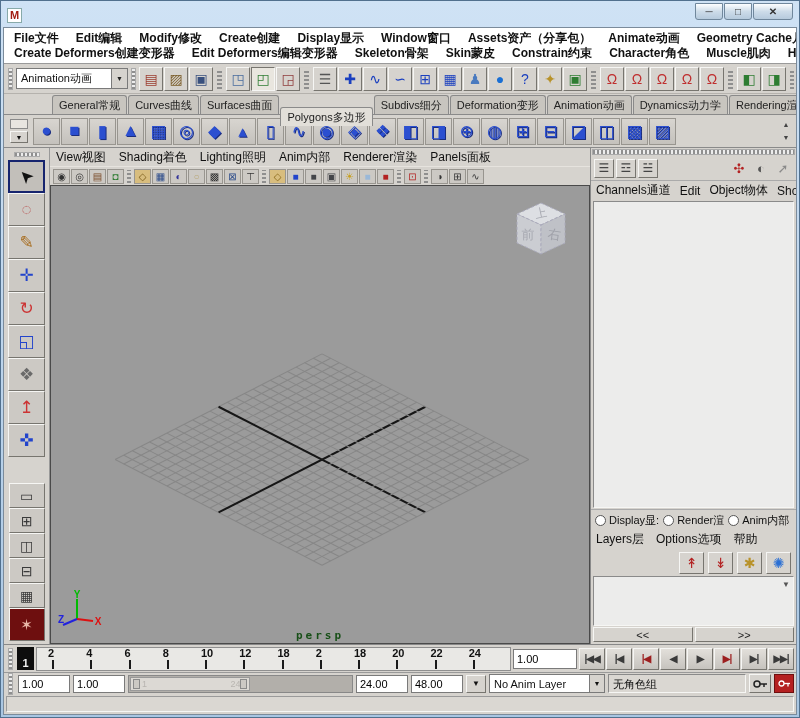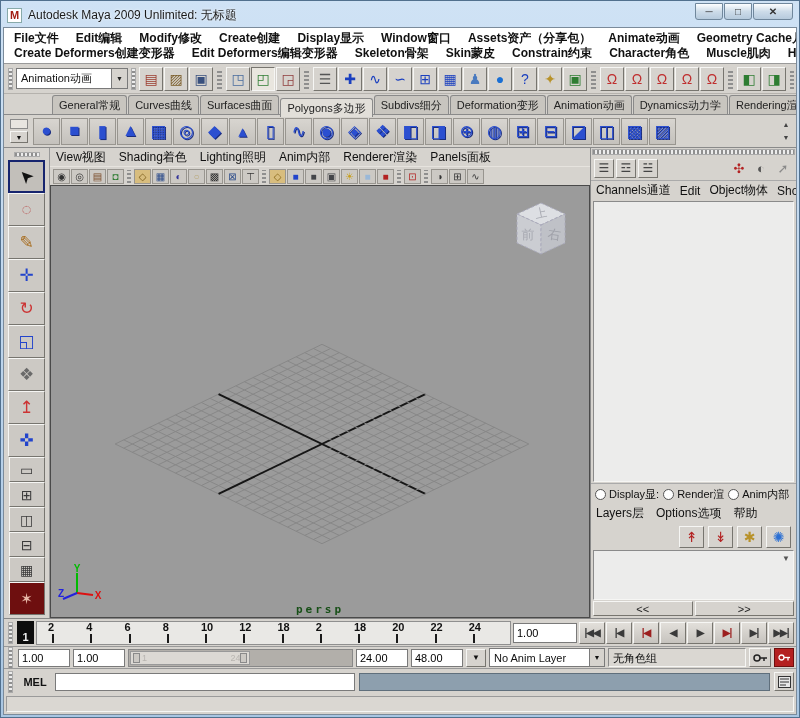--- a/index.html
+++ b/index.html
@@ -22,21 +22,21 @@
   .grip{width:5px;height:22px;background:repeating-linear-gradient(0deg,#8f8f8f 0 2px,#ececec 2px 4px);border:1px solid #aaa;margin:0 2px;flex:0 0 auto;}
   .toolbar{height:30px;display:flex;align-items:center;gap:1px;padding:0 2px;border-bottom:1px solid #b5b2ad;flex:0 0 auto;}
   .dropdown{width:112px;height:21px;background:#fff;border:1px solid #7a7a7a;display:flex;align-items:center;font-size:11px;padding-left:4px;}
   .dropdown .dd-arrow{margin-left:auto;width:16px;height:100%;background:#d6d3ce;border-left:1px solid #7a7a7a;display:flex;align-items:center;justify-content:center;font-size:7px;color:#222;}
   .tbtn{width:24px;height:24px;border:1px solid;border-color:#f6f6f4 #77756f #77756f #f6f6f4;background:#d6d3ce;display:flex;align-items:center;justify-content:center;font-size:14px;flex:0 0 auto;}
   .tbtn.on{background:#e9e6df;border-color:#77756f #f6f6f4 #f6f6f4 #77756f;}
   .tbtn.sep{width:5px;border:none;background:repeating-linear-gradient(0deg,#8f8f8f 0 2px,#d6d3ce 2px 4px);height:20px;margin:0 3px;}
   
   .shelf-tabs{height:20px;display:flex;align-items:flex-end;padding-left:48px;gap:1px;flex:0 0 auto;background:#d6d3ce;}
   .tab{padding:2px 6px 1px 6px;font-size:11px;background:#c8c5bf;border:1px solid #8a8a8a;border-bottom:none;border-radius:3px 3px 0 0;white-space:nowrap;color:#222;}
-  .tab.active{background:#e2dfd9;position:relative;top:3px;font-size:11px;margin-top:44px;}
+  .tab.active{background:#e2dfd9;position:relative;top:12px;font-size:11px;margin-top:44px;}
   
   .shelf{height:34px;display:flex;align-items:center;border-top:1px solid #8a8a8a;border-bottom:1px solid #8a8a8a;padding:0 1px;flex:0 0 auto;}
   .shelf-left{width:28px;display:flex;flex-direction:column;align-items:center;gap:2px;}
   .mini-btn{width:18px;height:10px;background:#e8e5e0;border:1px solid #8a8a8a;}
   .mini-dd{width:18px;height:12px;background:#d6d3ce;border:1px solid;border-color:#f6f6f4 #77756f #77756f #f6f6f4;font-size:7px;display:flex;align-items:center;justify-content:center;}
   .shelf-icons{flex:1;display:flex;gap:1px;overflow:hidden;}
   .shelf-icon{width:27px;height:27px;background:linear-gradient(#d8d5d0,#c4c1bc);border:1px solid #98958f;color:#2b4fd0;font-size:17px;display:flex;align-items:center;justify-content:center;flex:0 0 auto;text-shadow:1px 1px 0 #1a2d80;}
   .shelf-spin{width:18px;display:flex;flex-direction:column;gap:6px;align-items:center;font-size:7px;color:#444;}
   
   .main{flex:1;display:flex;min-height:0;}
@@ -110,21 +110,20 @@
   .script-icon{width:20px;height:19px;border:1px solid;border-color:#f6f6f4 #77756f #77756f #f6f6f4;background:#d6d3ce;display:flex;align-items:center;justify-content:center;font-size:11px;color:#333;}
   .helpline{height:16px;background:#dad7d2;border:1px solid;border-color:#9a9a9a #f6f6f4 #f6f6f4 #9a9a9a;margin:2px 2px 2px 2px;flex:0 0 auto;}
 </style>
 </head>
 <body>
 
 <div class="win">
 
   <div class="titlebar">
     <div class="maya-icon">M</div>
-    <div class="title-text">Autodesk Maya 2009 Unlimited: 无标题</div>
     <div class="winbtns">
       <div class="wbtn">─</div>
       <div class="wbtn">□</div>
       <div class="wbtn close">✕</div>
     </div>
   </div>
 
   <div class="app">
 
     <div class="menubar">
@@ -567,31 +566,17 @@
       </div>
       <div class="autokey">
         <svg width="13" height="9">
             <circle cx="3.5" cy="4.5" r="2.5" fill="none" stroke="#fff" stroke-width="1.3"></circle>
             <line x1="6" y1="4.5" x2="12" y2="4.5" stroke="#fff" stroke-width="1.3"></line>
             <line x1="10" y1="4.5" x2="10" y2="7.5" stroke="#fff" stroke-width="1.3"></line>
           </svg>
       </div>
     </div>
 
-    <div class="melrow">
-      <div class="grip"></div>
-      <div class="mel-label">MEL</div>
-      <input class="mel-input" style="">
-      <div class="mel-output"></div>
-      <div class="script-icon">
-        <svg width="13" height="12">
-            <rect x="0.5" y="0.5" width="12" height="11" fill="#e8e8e8" stroke="#333"></rect>
-            <line x1="2" y1="3" x2="11" y2="3" stroke="#333"></line>
-            <line x1="2" y1="6" x2="11" y2="6" stroke="#333"></line>
-            <line x1="2" y1="9" x2="8" y2="9" stroke="#333"></line>
-          </svg>
-      </div>
-    </div>
 
     <div class="helpline"></div>
 
   </div>
 </div>
 
 </body></html>

